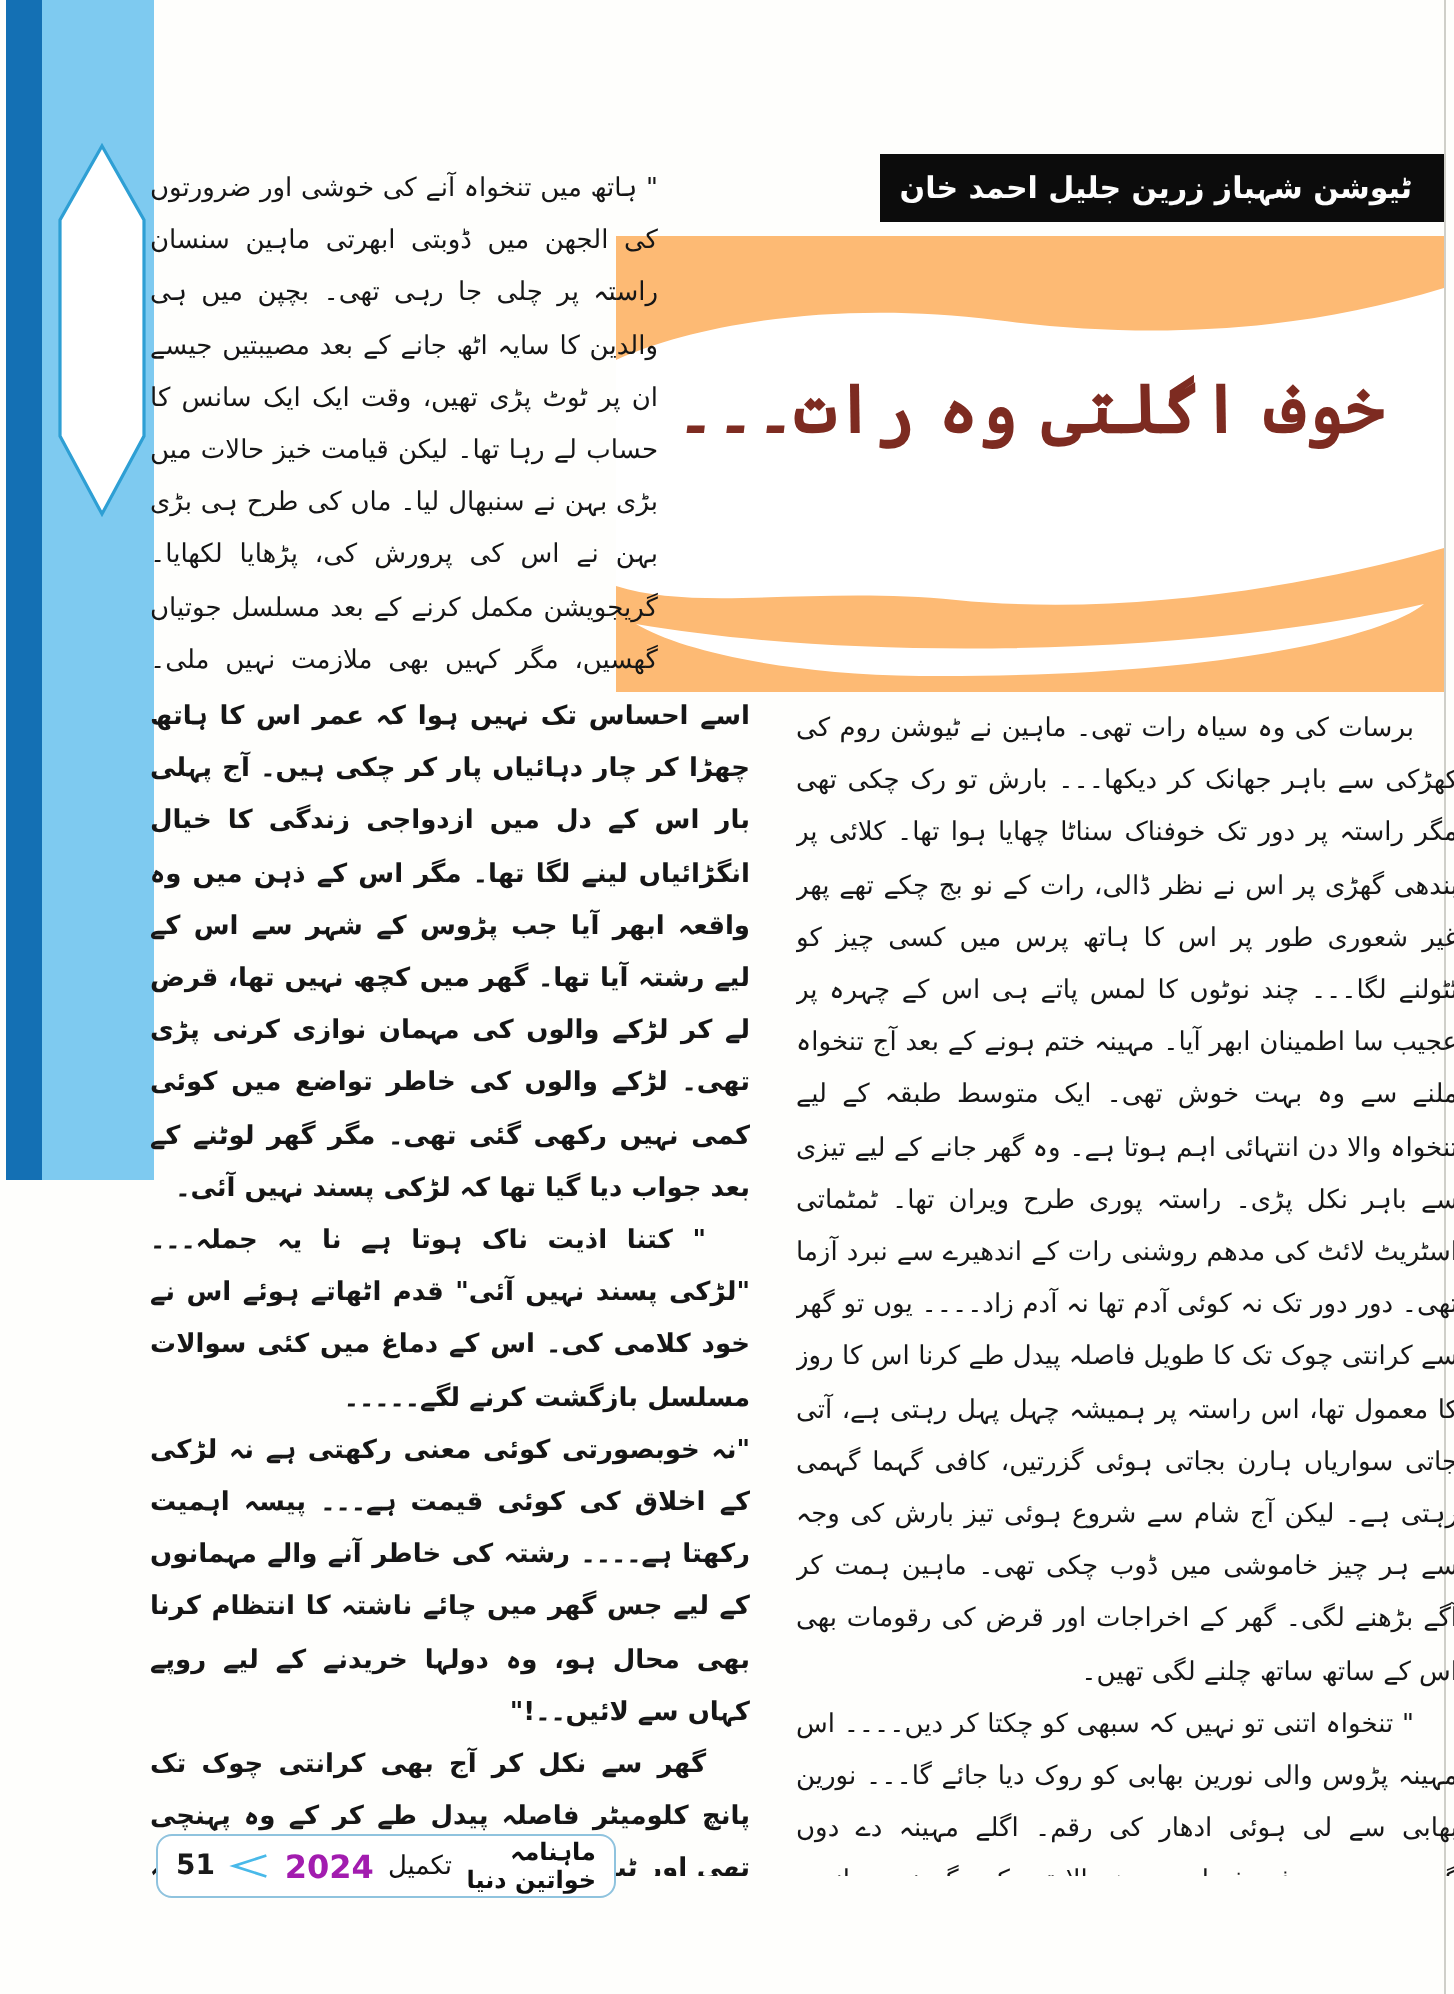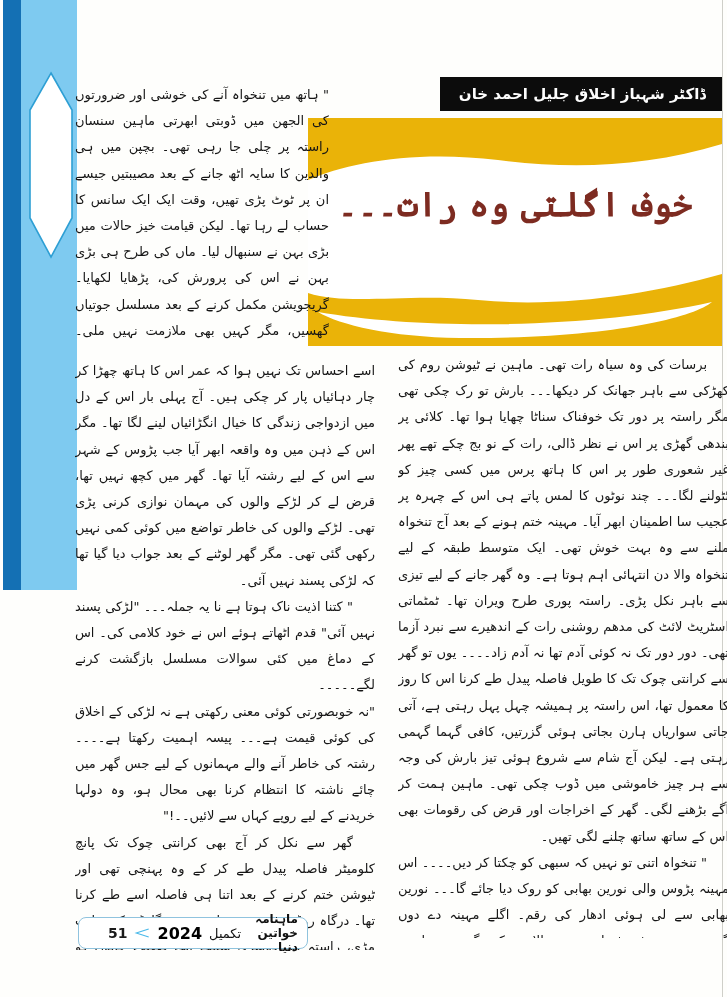--- a/index.html
+++ b/index.html
@@ -13,62 +13,62 @@
   .strip-light{position:absolute;left:21px;top:0;width:56px;height:590px;background:#7ecaf0;}
   .hexagon-wrap{position:absolute;left:24px;top:70px;width:52px;height:190px;}
   
   .author-bar{
     position:absolute;left:440px;top:77px;width:282px;height:34px;background:#0c0c0c;
     display:flex;align-items:center;justify-content:flex-start;direction:rtl;
     padding:0 16px 0 0;box-sizing:border-box;
   }
   .author-bar span{color:#fdfdfd;font-size:15px;font-weight:bold;letter-spacing:.3px;}
   
-  .title-box{position:absolute;left:308px;top:118px;width:414px;height:228px;background:#eab308;}
+  .title-box{position:absolute;left:308px;top:118px;width:414px;height:228px;background:#fdba74;}
   .title-box svg{position:absolute;left:0;top:0;}
   .article-title{
     position:absolute;left:0;top:66px;width:100%;direction:rtl;text-align:center;
     color:#7d2b21;font-size:34px;font-weight:bold;font-family:"DejaVu Serif",serif;
     letter-spacing:1px;
   }
   
   .urdu{direction:rtl;text-align:justify;color:#161616;font-size:13px;line-height:26.2px;}
   .urdu p{margin:0;}
   .urdu p.ind{text-indent:22px;}
   .col{position:absolute;overflow:hidden;box-sizing:border-box;}
   .col-a{left:75px;top:82px;width:254px;height:264px;}
-  .col-b{left:75px;top:358px;width:300px;height:592px;}
+  .col-b{left:75px;top:346px;width:300px;height:592px;font-weight:bold;}
   .col-r{left:398px;top:352px;width:331px;height:586px;}
   
   .footer-box{
     position:absolute;left:78px;top:917px;width:230px;height:32px;background:#fff;
     border:1.5px solid #8fc3de;border-radius:8px;display:flex;align-items:center;
     padding:0 9px;box-sizing:border-box;gap:7px;
   }
-  .footer-box .pageno{font-weight:bold;font-size:14px;color:#1a1a1a;margin-left:20px;}
-  .footer-box .year{font-weight:bold;font-size:16px;color:#000000;}
+  .footer-box .pageno{font-weight:bold;font-size:14px;color:#1a1a1a;}
+  .footer-box .year{font-weight:bold;font-size:16px;color:#a21caf;}
   .footer-box .month{font-size:13px;color:#111;direction:rtl;}
   .footer-box .mag{font-size:12px;color:#111;direction:rtl;font-weight:bold;}
 </style>
 </head>
 <body>
 
 <div class="page">
 
   <div class="strip-dark"></div>
   <div class="strip-light"></div>
   <div class="hexagon-wrap">
     <svg width="52" height="190" viewBox="0 0 52 190">
       <polygon points="27,3 48,40 48,148 27,187 6,148 6,40" fill="#ffffff" stroke="#2e9fd4" stroke-width="1.6"></polygon>
     </svg>
   </div>
   <div class="page-edge-right"></div>
 
   <div class="author-bar">
-    <span>ڈاکٹر شہباز اخلاق جلیل احمد خان</span>
+    <span>ٹیوشن شہباز زرین جلیل احمد خان</span>
   </div>
 
   <div class="title-box">
     <svg width="414" height="228" viewBox="0 0 414 228">
       <path d="M0 62 C 40 44, 110 32, 190 42 C 260 51, 335 50, 414 26
                L 414 156 C 340 177, 250 190, 170 182 C 100 175, 40 188, 0 175 Z" fill="#ffffff"></path>
       <path d="M 10 194 C 120 213, 290 210, 404 184 C 385 200, 300 221, 152 220
                C 82 219, 32 207, 10 194 Z" fill="#ffffff"></path>
     </svg>
     <div class="article-title">خوف اگلتی وہ رات۔۔۔</div>

